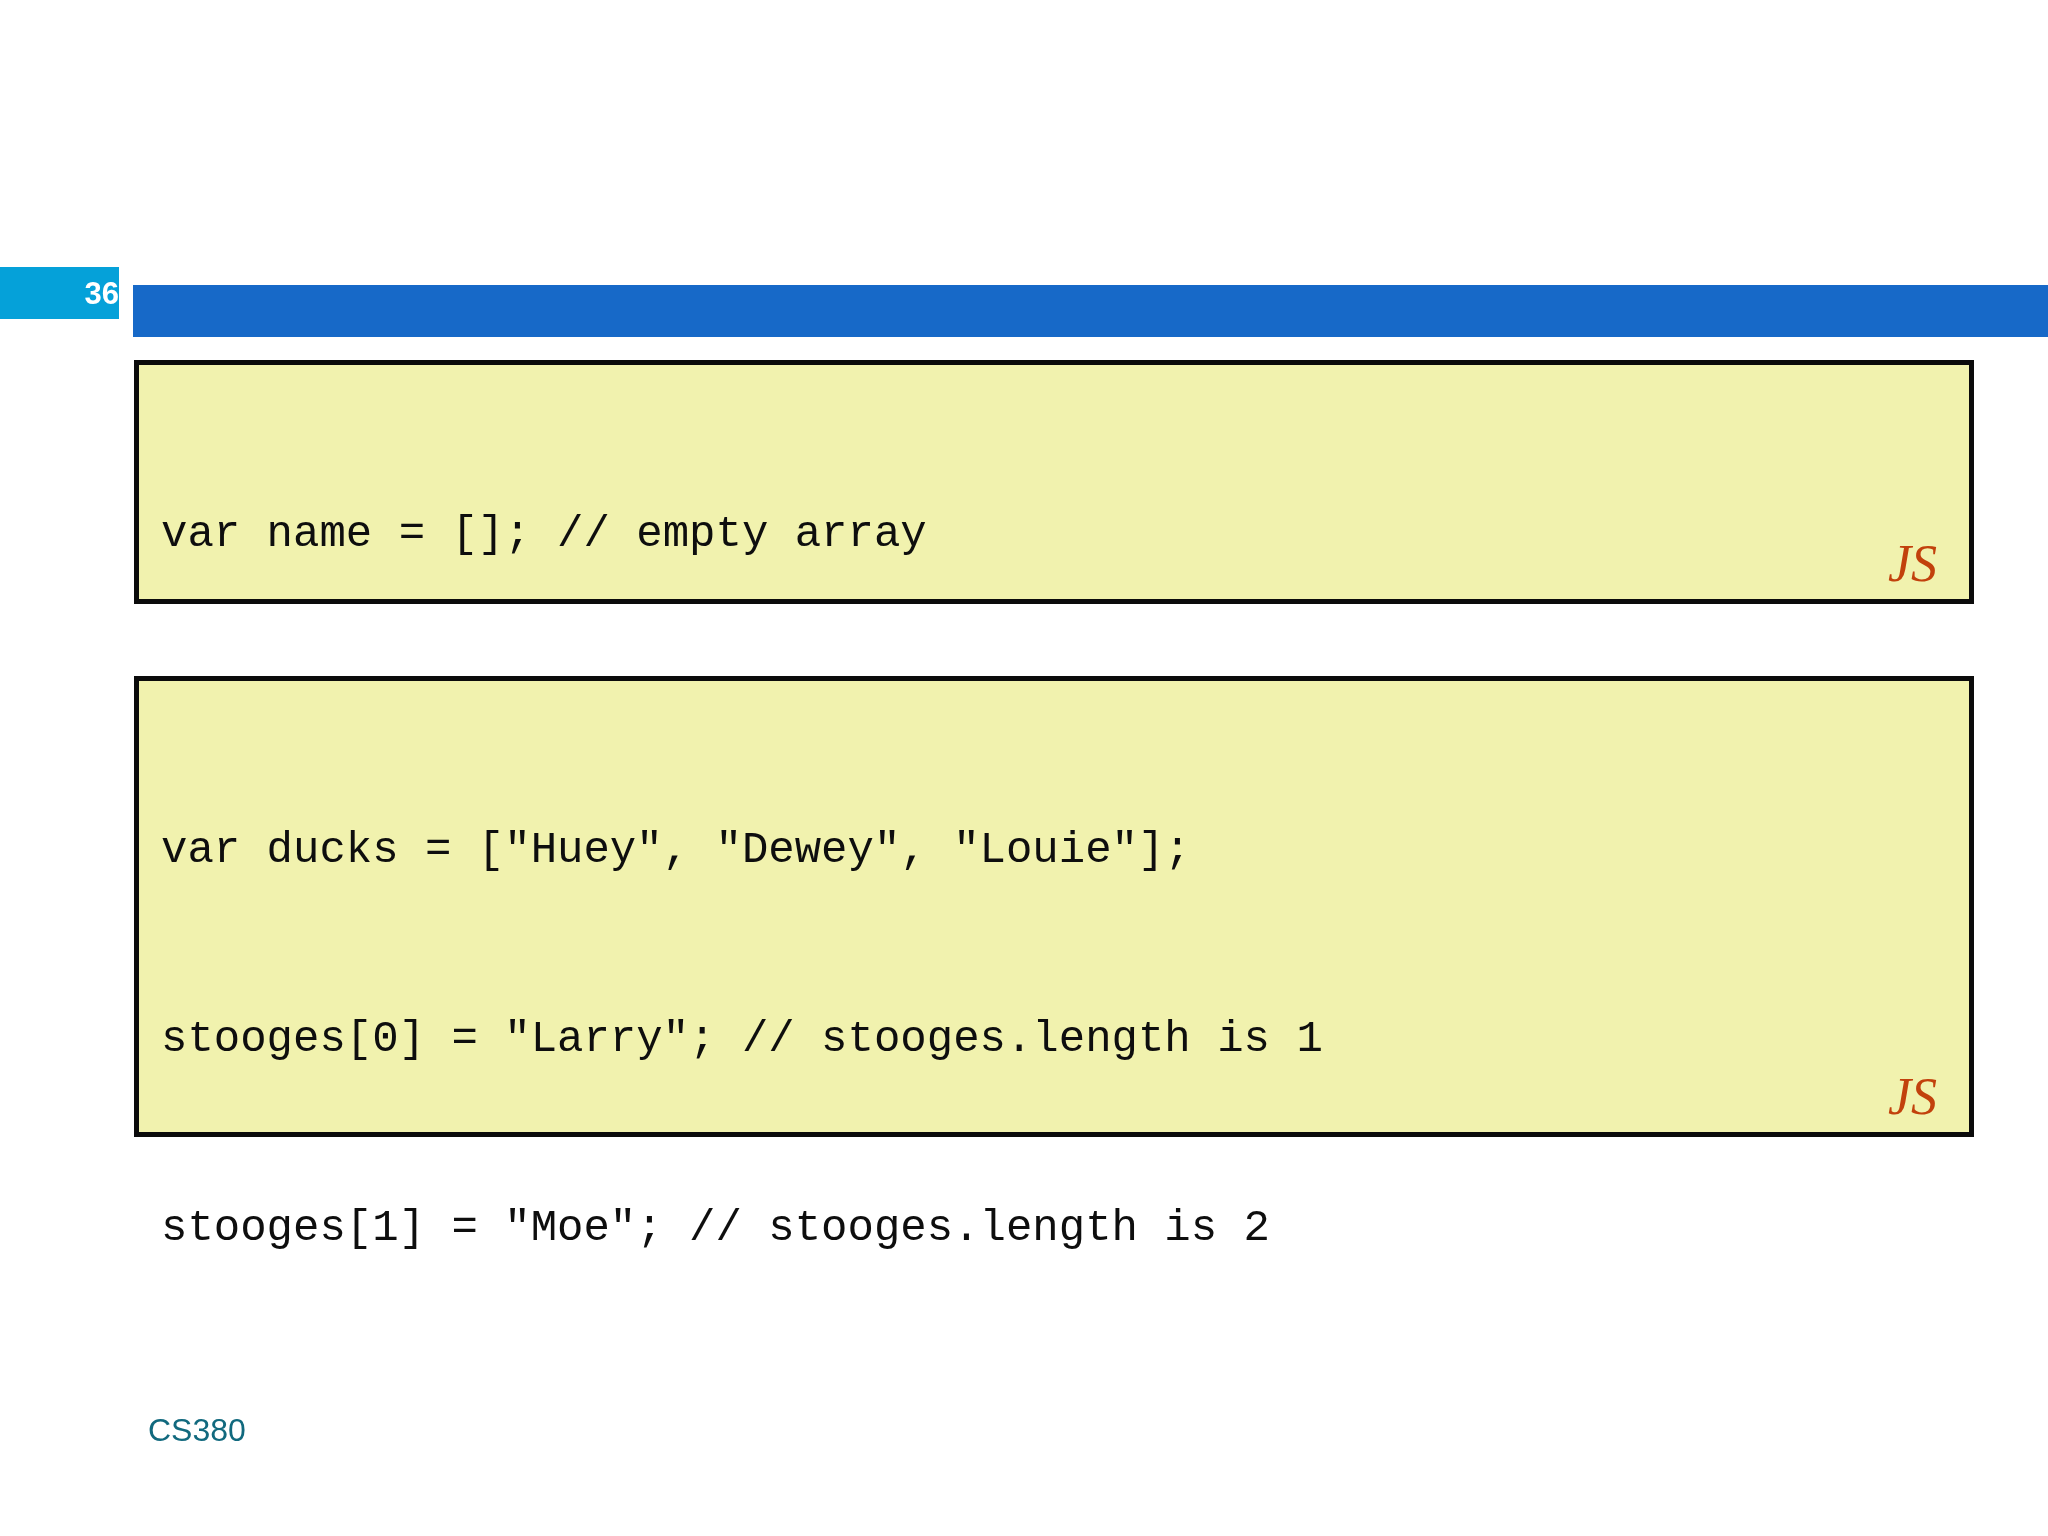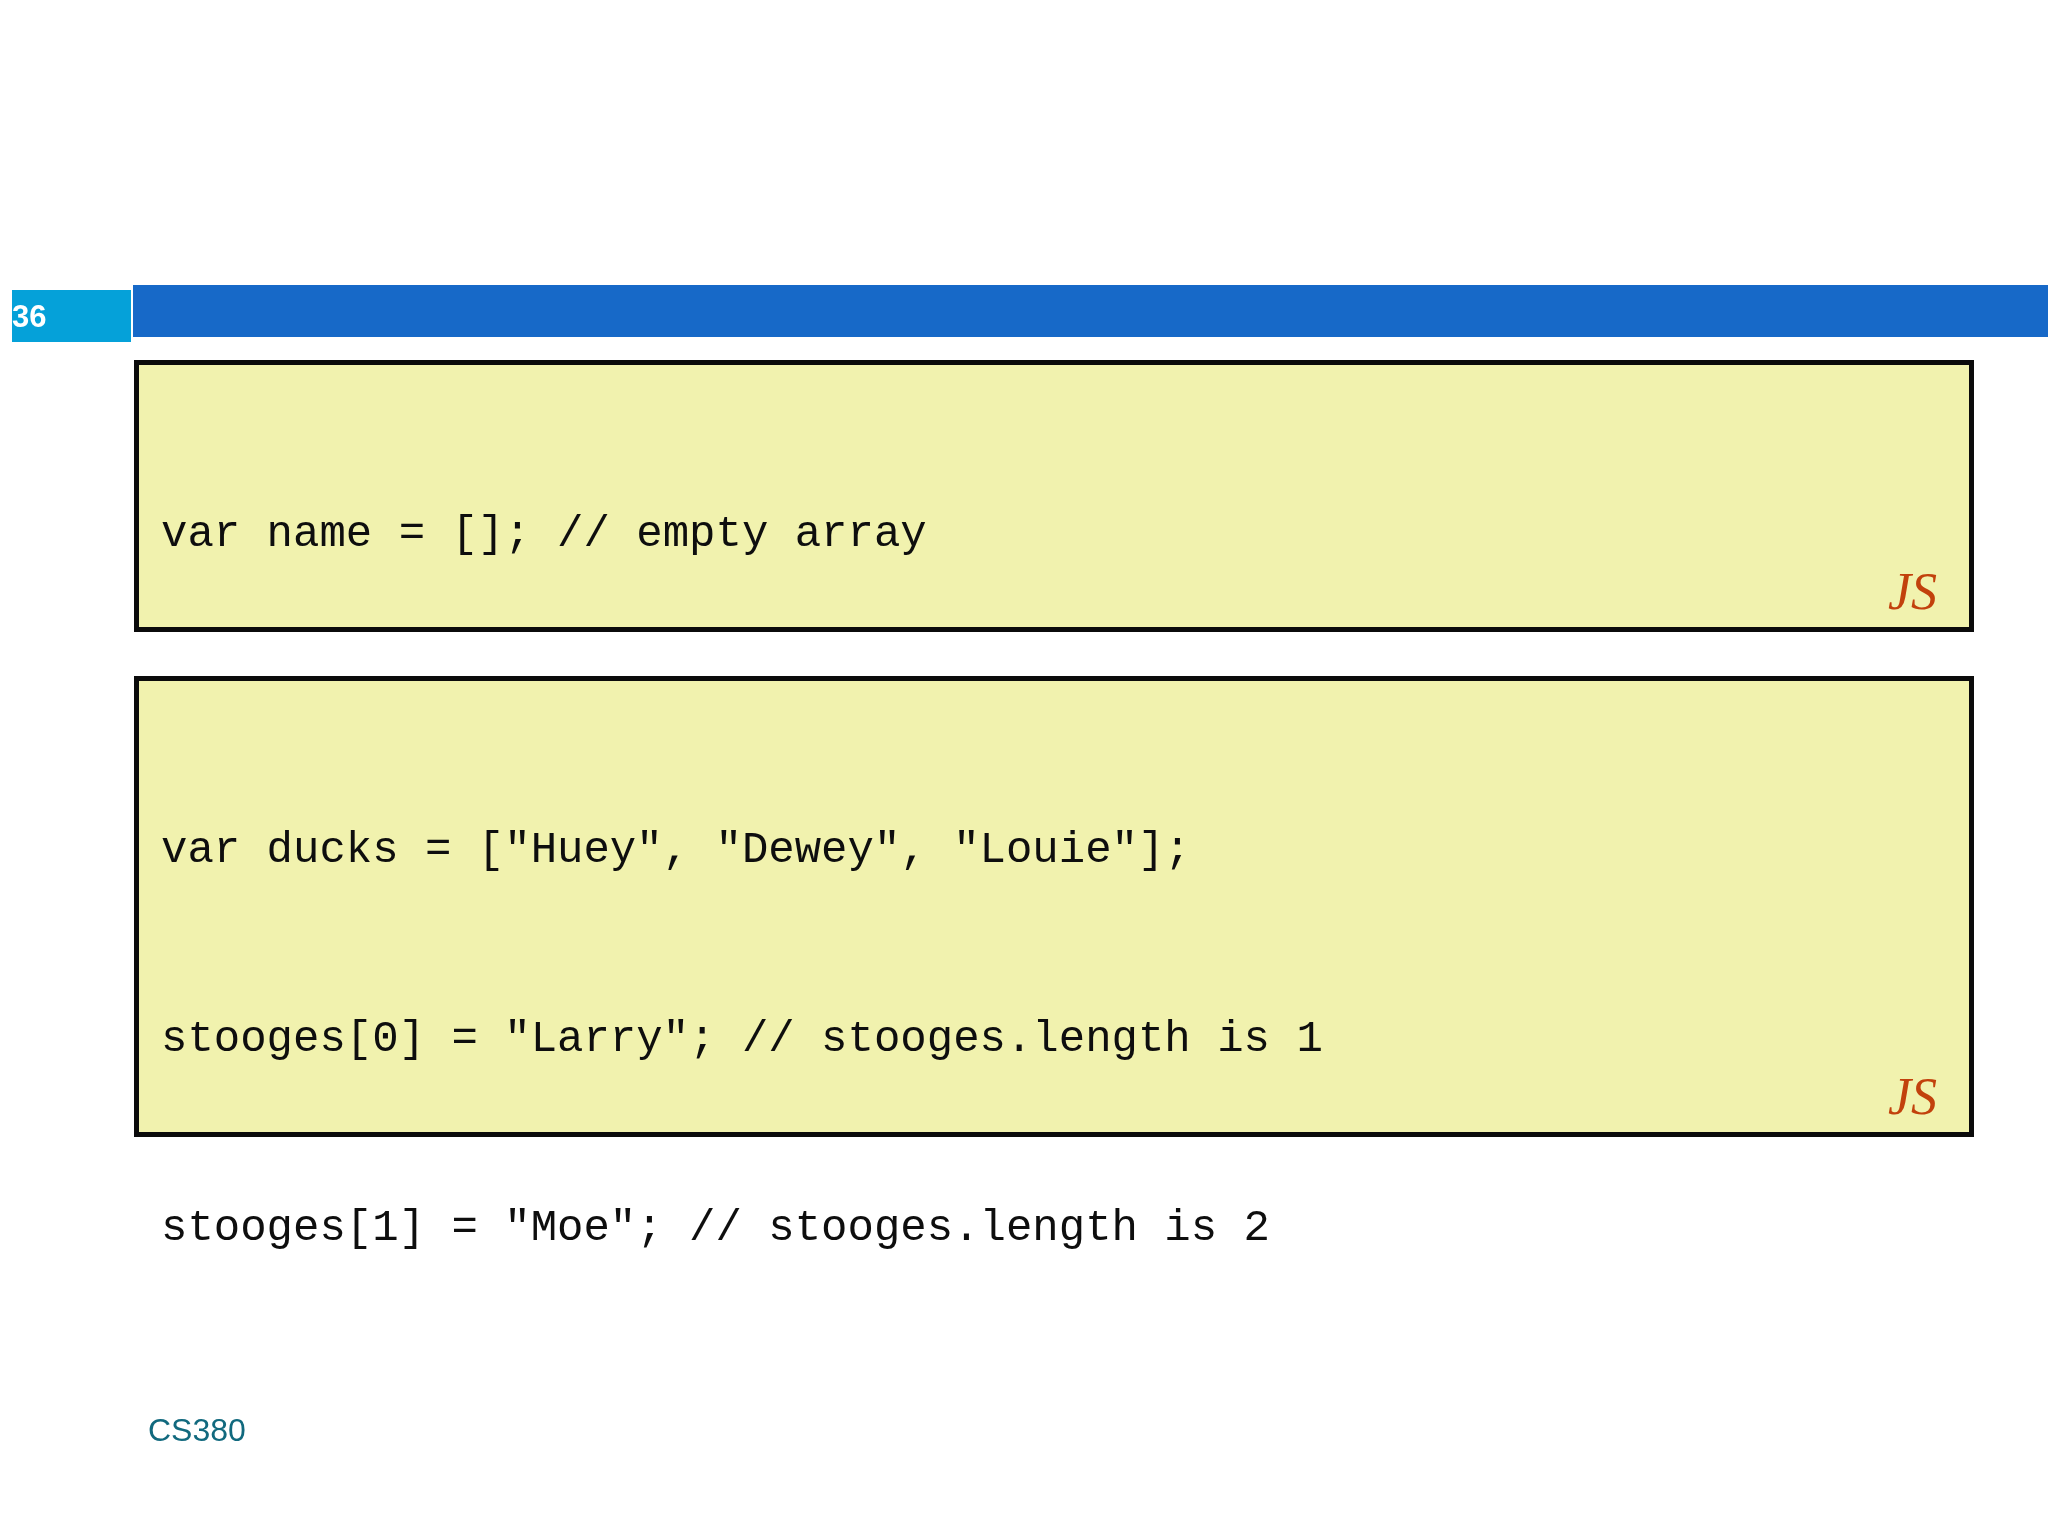--- a/index.html
+++ b/index.html
@@ -40,49 +40,48 @@
     position: absolute;
     left: 133px;
     top: 285px;
     width: 1915px;
     height: 52px;
     background: #1769C8;
   }
   .slide-number-badge {
     position: absolute;
     left: 0px;
-    top: 290px;
+    top: 267px;
     width: 119px;
     height: 52px;
     background: #05A1D9;
     display: flex;
     align-items: center;
-    justify-content: flex-start;
-    margin-left: 12px;
+    justify-content: flex-end;
   }
   .slide-number-badge span {
     color: #ffffff;
     font-family: "Liberation Sans", sans-serif;
     font-size: 31px;
     font-weight: bold;
     line-height: 1;
   }
 
   
   .code-box {
     position: absolute;
     background: #F1F2AE;
     border: 5px solid #0B0B0B;
     box-sizing: border-box;
   }
   #code-box-1 {
     left: 134px;
     top: 360px;
     width: 1840px;
-    height: 272px;
+    height: 244px;
   }
   #code-box-2 {
     left: 134px;
     top: 676px;
     width: 1840px;
     height: 461px;
   }
 
   .code-lines {
     position: absolute;

